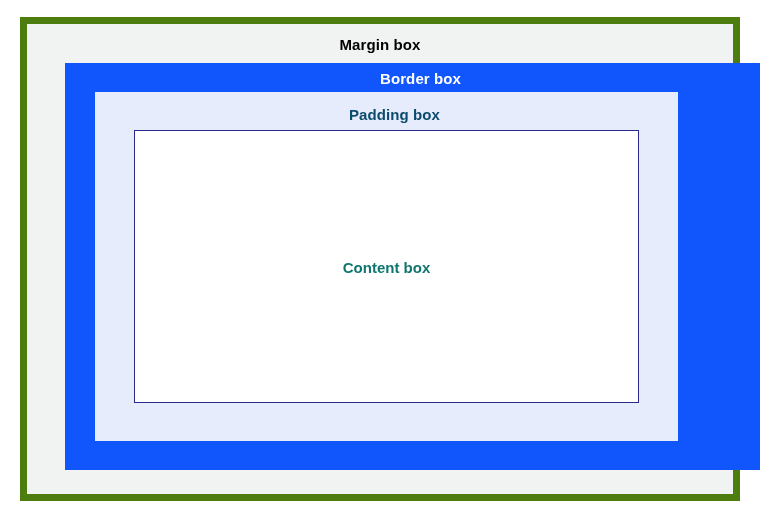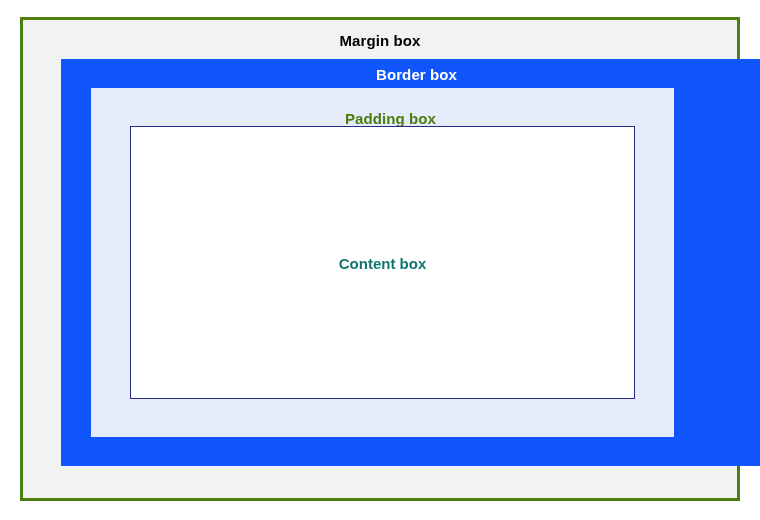--- a/index.html
+++ b/index.html
@@ -22,21 +22,21 @@
 
   
   .margin-box {
     position: absolute;
     left: 20px;
     top: 17px;
     width: 720px;
     height: 484px;
     box-sizing: border-box;
     background: #F1F3F2;
-    border: 3px solid #4d7c0f;
+    border: 7px solid #4d7c0f;
   }
 
   
   .border-box {
     position: absolute;
     left: 38px;   
     top: 39px;    
     width: 711px;
     height: 407px;
     box-sizing: border-box;
@@ -75,21 +75,21 @@
     text-align: center;
     font-weight: bold;
     font-size: 15px;
     letter-spacing: 0.1px;
     line-height: 1;
     white-space: nowrap;
   }
 
   .label-margin  { top: 13px; color: #000000; }
   .label-border  { top: 8px;  color: #FFFFFF; }
-  .label-padding { top: 23px; color: #4d7c0f; padding-left: 16px; }
+  .label-padding { top: 15px; color: #0c4a6e; padding-left: 16px; }
 
   .label-content {
     position: absolute;
     left: 0;
     right: 0;
     top: 50%;
     transform: translateY(-50%);
     text-align: center;
     font-weight: bold;
     font-size: 15px;

